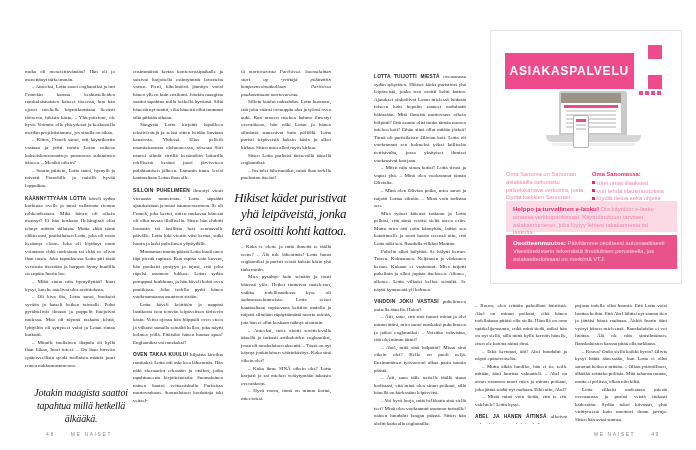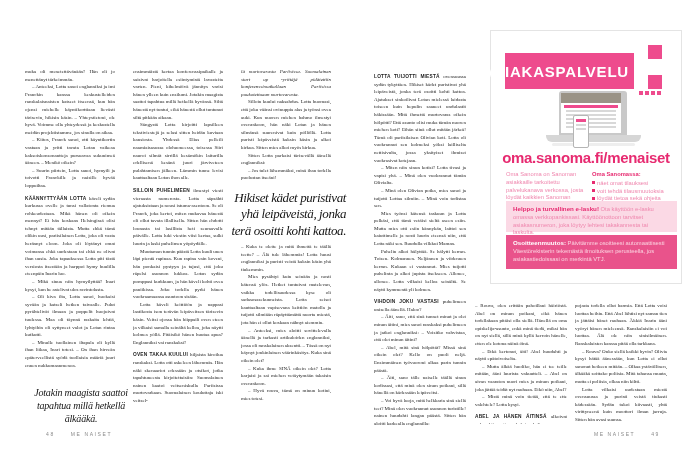--- a/index.html
+++ b/index.html
@@ -18,21 +18,21 @@
   #pq-main{left:228px;top:190px;width:118px;font-size:13px;line-height:1.25;letter-spacing:-0.4px;font-weight:normal;text-align:right;}
   .folio{position:absolute;top:431px;font-family:"Liberation Sans",sans-serif;font-size:5px;
          letter-spacing:1.6px;color:#8a8a8a;display:flex;gap:16px;}
   #folio-left{left:46px;}
   #folio-right{right:36px;}
   
   #service-card{position:absolute;left:490px;top:30px;width:190px;height:252px;background:#fff;
                 border:1px solid #e4e4e4;font-family:"Liberation Sans",sans-serif;}
   #service-band{position:absolute;left:14px;top:22px;width:129px;height:36px;background:#ee4b8d;
                 display:flex;align-items:center;justify-content:flex-end;}
-  #service-band span{color:#fff;font-weight:bold;font-size:15px;letter-spacing:0.8px;padding-right:5px;}
+  #service-band span{color:#fff;font-weight:bold;font-size:12px;letter-spacing:0.8px;padding-right:5px;}
   .chk{position:absolute;}
   .chk.pink{background:#ee4b8d;}
   .chk.white{background:#ffffff;}
   
   #laptop{position:absolute;left:55px;top:60px;width:95px;height:60px;}
   #laptop-screen{position:absolute;left:13px;top:0;width:64px;height:44px;background:#c9c9c9;
                  border-radius:3px 3px 0 0;padding:2px;}
   #laptop-screen .inner{width:60px;height:40px;background:#fff;overflow:hidden;}
   .web-top{height:10px;background:#9a9386;}
   .web-bar{height:3px;background:#ee4b8d;margin:2px 3px 0 3px;}
@@ -151,21 +151,20 @@
       </div>
       <div id="laptop-base"></div>
       <div id="laptop-shadow"></div>
       <div id="phone">
         <div class="web-bar"></div>
         <div class="web-line"></div>
         <div class="web-line"></div>
       </div>
     </div>
 
-    <div id="service-url">oma.sanoma.fi/menaiset</div>
 
     <div id="service-info">
       <div id="service-intro">Oma Sanoma on Sanoman asiakkaille tarkoitettu palvelukanava verkossa, josta löydät kaikkien Sanoman tuotteiden asiakaspalvelusivut.</div>
       <div id="service-benefits">
         <div class="bt">Oma Sanomassa:</div>
         <div>
             <div class="bullet">
               <span class="sq"></span>
               <span>näet omat tilauksesi</span>
             </div>

